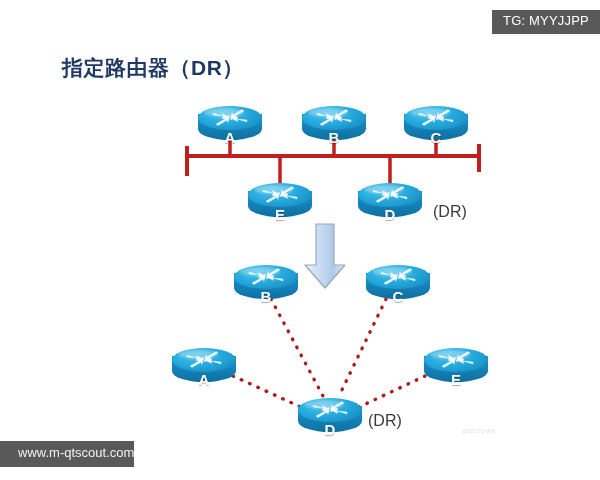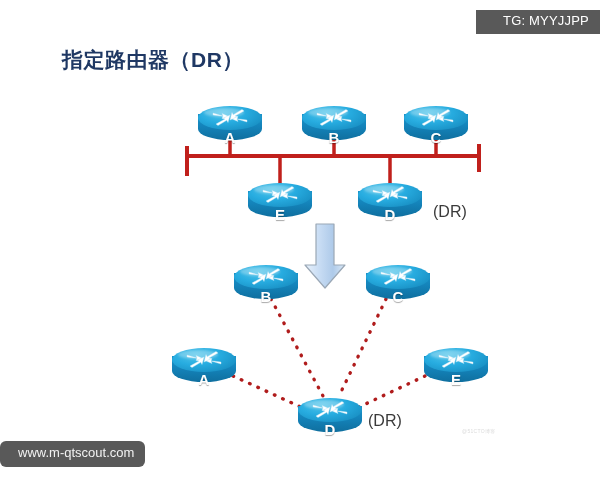--- a/index.html
+++ b/index.html
@@ -23,43 +23,42 @@
   }
   
   .tg-badge {
     position: absolute;
     right: 0;
     top: 10px;
     background: #595959;
     color: #ffffff;
     font-size: 13px;
     letter-spacing: 0.2px;
-    padding: 4px 11px 5px 27px;
+    padding: 4px 11px 5px 11px;
     line-height: 1.15;
     white-space: nowrap;
     font-family: "Liberation Sans", sans-serif;
   }
   .site-badge {
     position: absolute;
     left: 0;
     bottom: 13px;
     background: #595959;
     color: #f2f2f2;
     font-size: 13px;
-    padding: 5px 11px 6px 18px;
+    padding: 5px 0 6px 18px;
     line-height: 1.15;
     white-space: nowrap;
     font-family: "Liberation Sans", sans-serif;
-    border-radius: 6px;
   }
   
   .title {
     position: absolute;
     left: 62px;
-    top: 46px;
+    top: 54px;
     font-size: 21px;
     font-weight: bold;
     color: #1f3864;
     letter-spacing: 0.5px;
     white-space: nowrap;
     font-family: "Liberation Sans", sans-serif;
   }
   
   #diagram {
     position: absolute;

